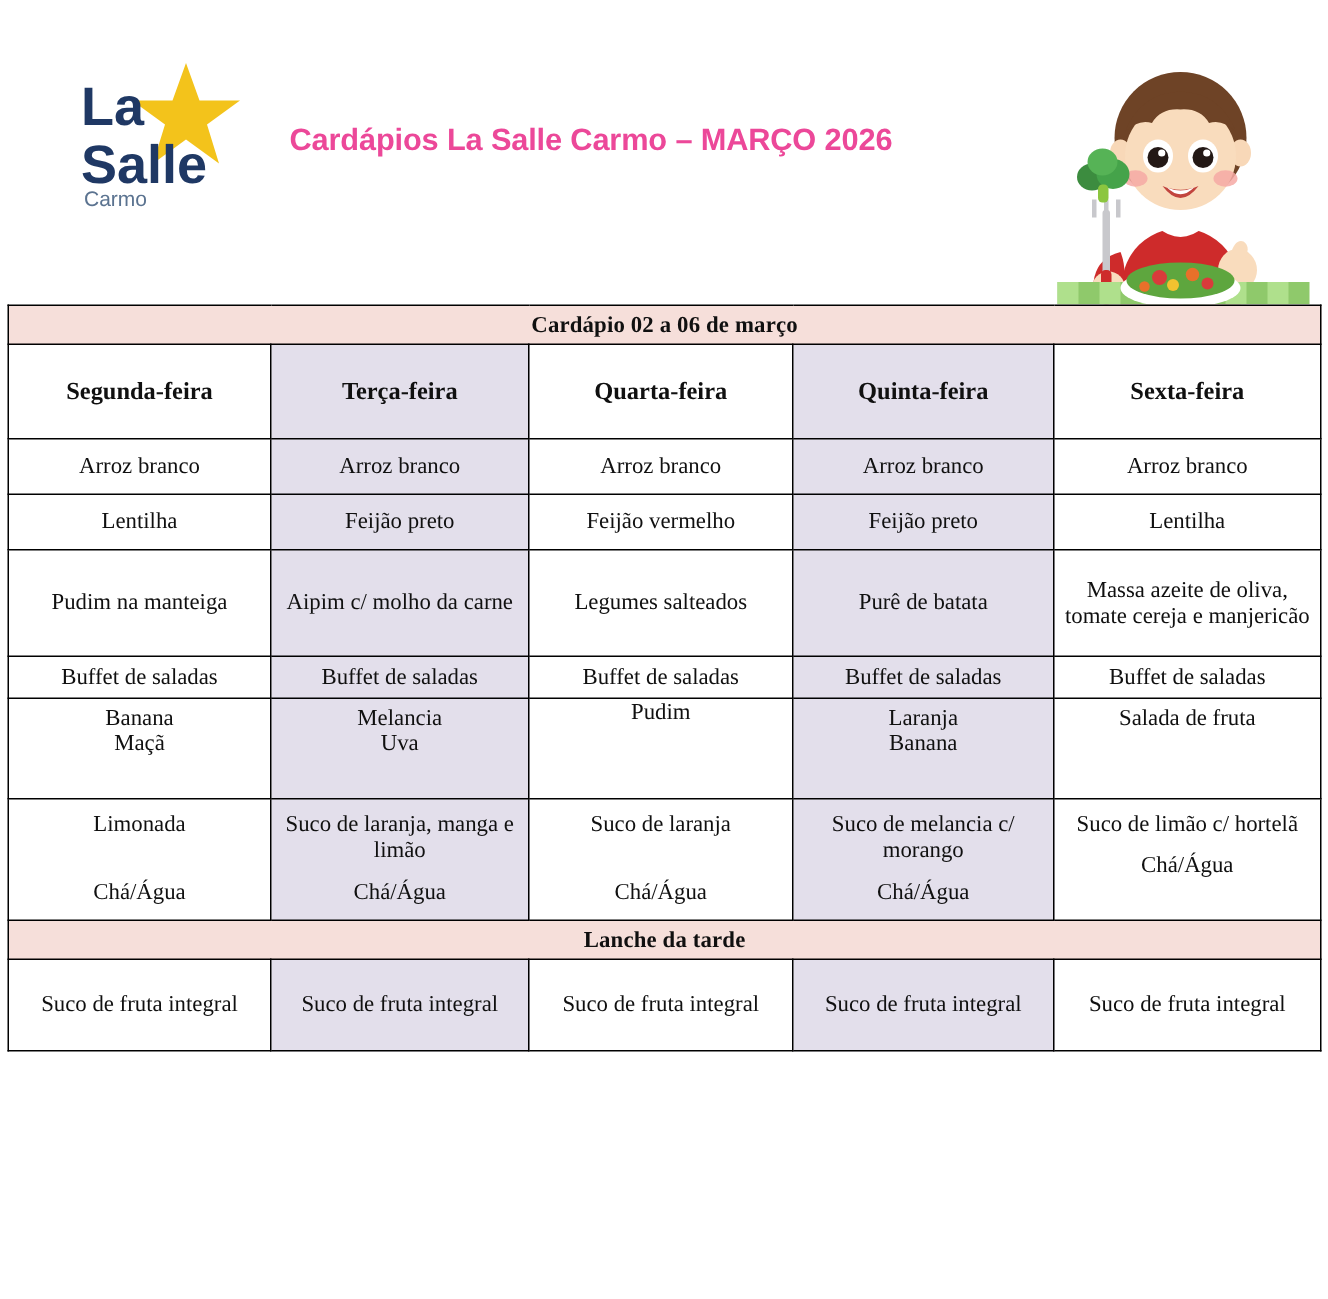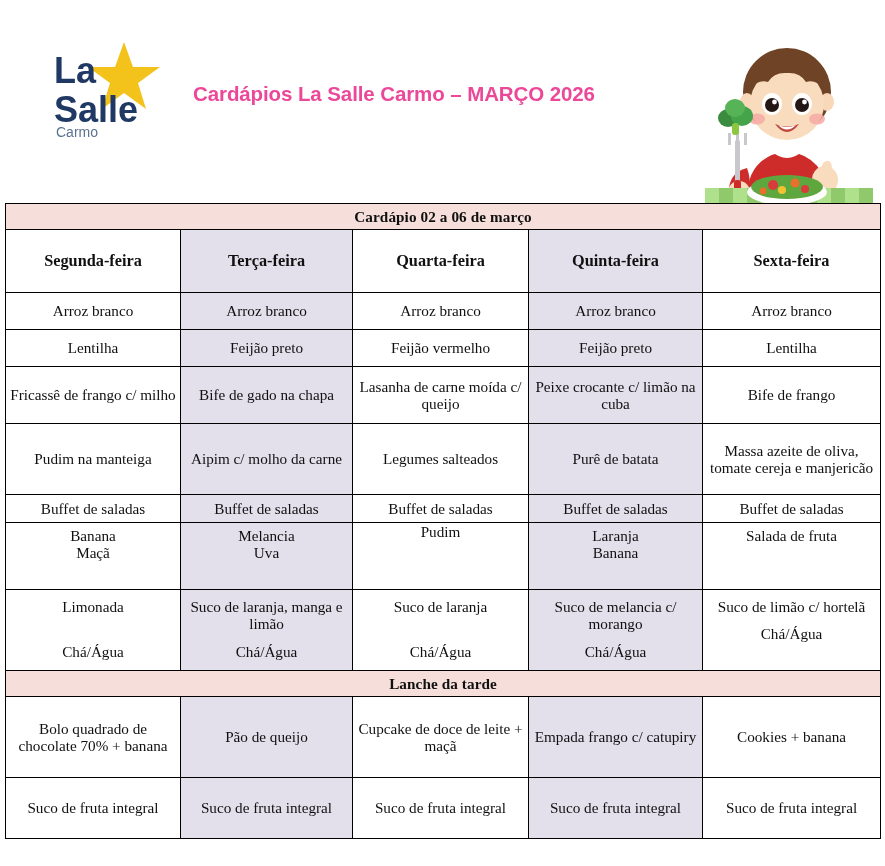--- a/index.html
+++ b/index.html
@@ -229,27 +229,20 @@
     </tr>
 
     <tr class="r-feijao">
       <td>Lentilha</td>
       <td class="tint">Feijão preto</td>
       <td>Feijão vermelho</td>
       <td class="tint">Feijão preto</td>
       <td>Lentilha</td>
     </tr>
 
-    <tr class="r-prato">
-      <td>Fricassê de frango c/ milho</td>
-      <td class="tint">Bife de gado na chapa</td>
-      <td>Lasanha de carne moída c/ queijo</td>
-      <td class="tint">Peixe crocante c/ limão na cuba</td>
-      <td>Bife de frango</td>
-    </tr>
 
     <tr class="r-acomp">
       <td>Pudim na manteiga</td>
       <td class="tint">Aipim c/ molho da carne</td>
       <td>Legumes salteados</td>
       <td class="tint">Purê de batata</td>
       <td>Massa azeite de oliva, tomate cereja e manjericão</td>
     </tr>
 
     <tr class="r-salada">
@@ -288,27 +281,20 @@
       <td>
         <span class="suco-main">Suco de limão c/ hortelã</span>
         <span class="suco-sub" style="display:block;margin-top:10px">Chá/Água</span>
       </td>
     </tr>
 
     <tr>
       <td class="band" colspan="5">Lanche da tarde</td>
     </tr>
 
-    <tr class="r-lanche">
-      <td>Bolo quadrado de chocolate 70% + banana</td>
-      <td class="tint">Pão de queijo</td>
-      <td>Cupcake de doce de leite + maçã</td>
-      <td class="tint">Empada frango c/ catupiry</td>
-      <td>Cookies + banana</td>
-    </tr>
 
     <tr class="r-lsuco">
       <td>Suco de fruta integral</td>
       <td class="tint">Suco de fruta integral</td>
       <td>Suco de fruta integral</td>
       <td class="tint">Suco de fruta integral</td>
       <td>Suco de fruta integral</td>
     </tr>
 
   </tbody>

